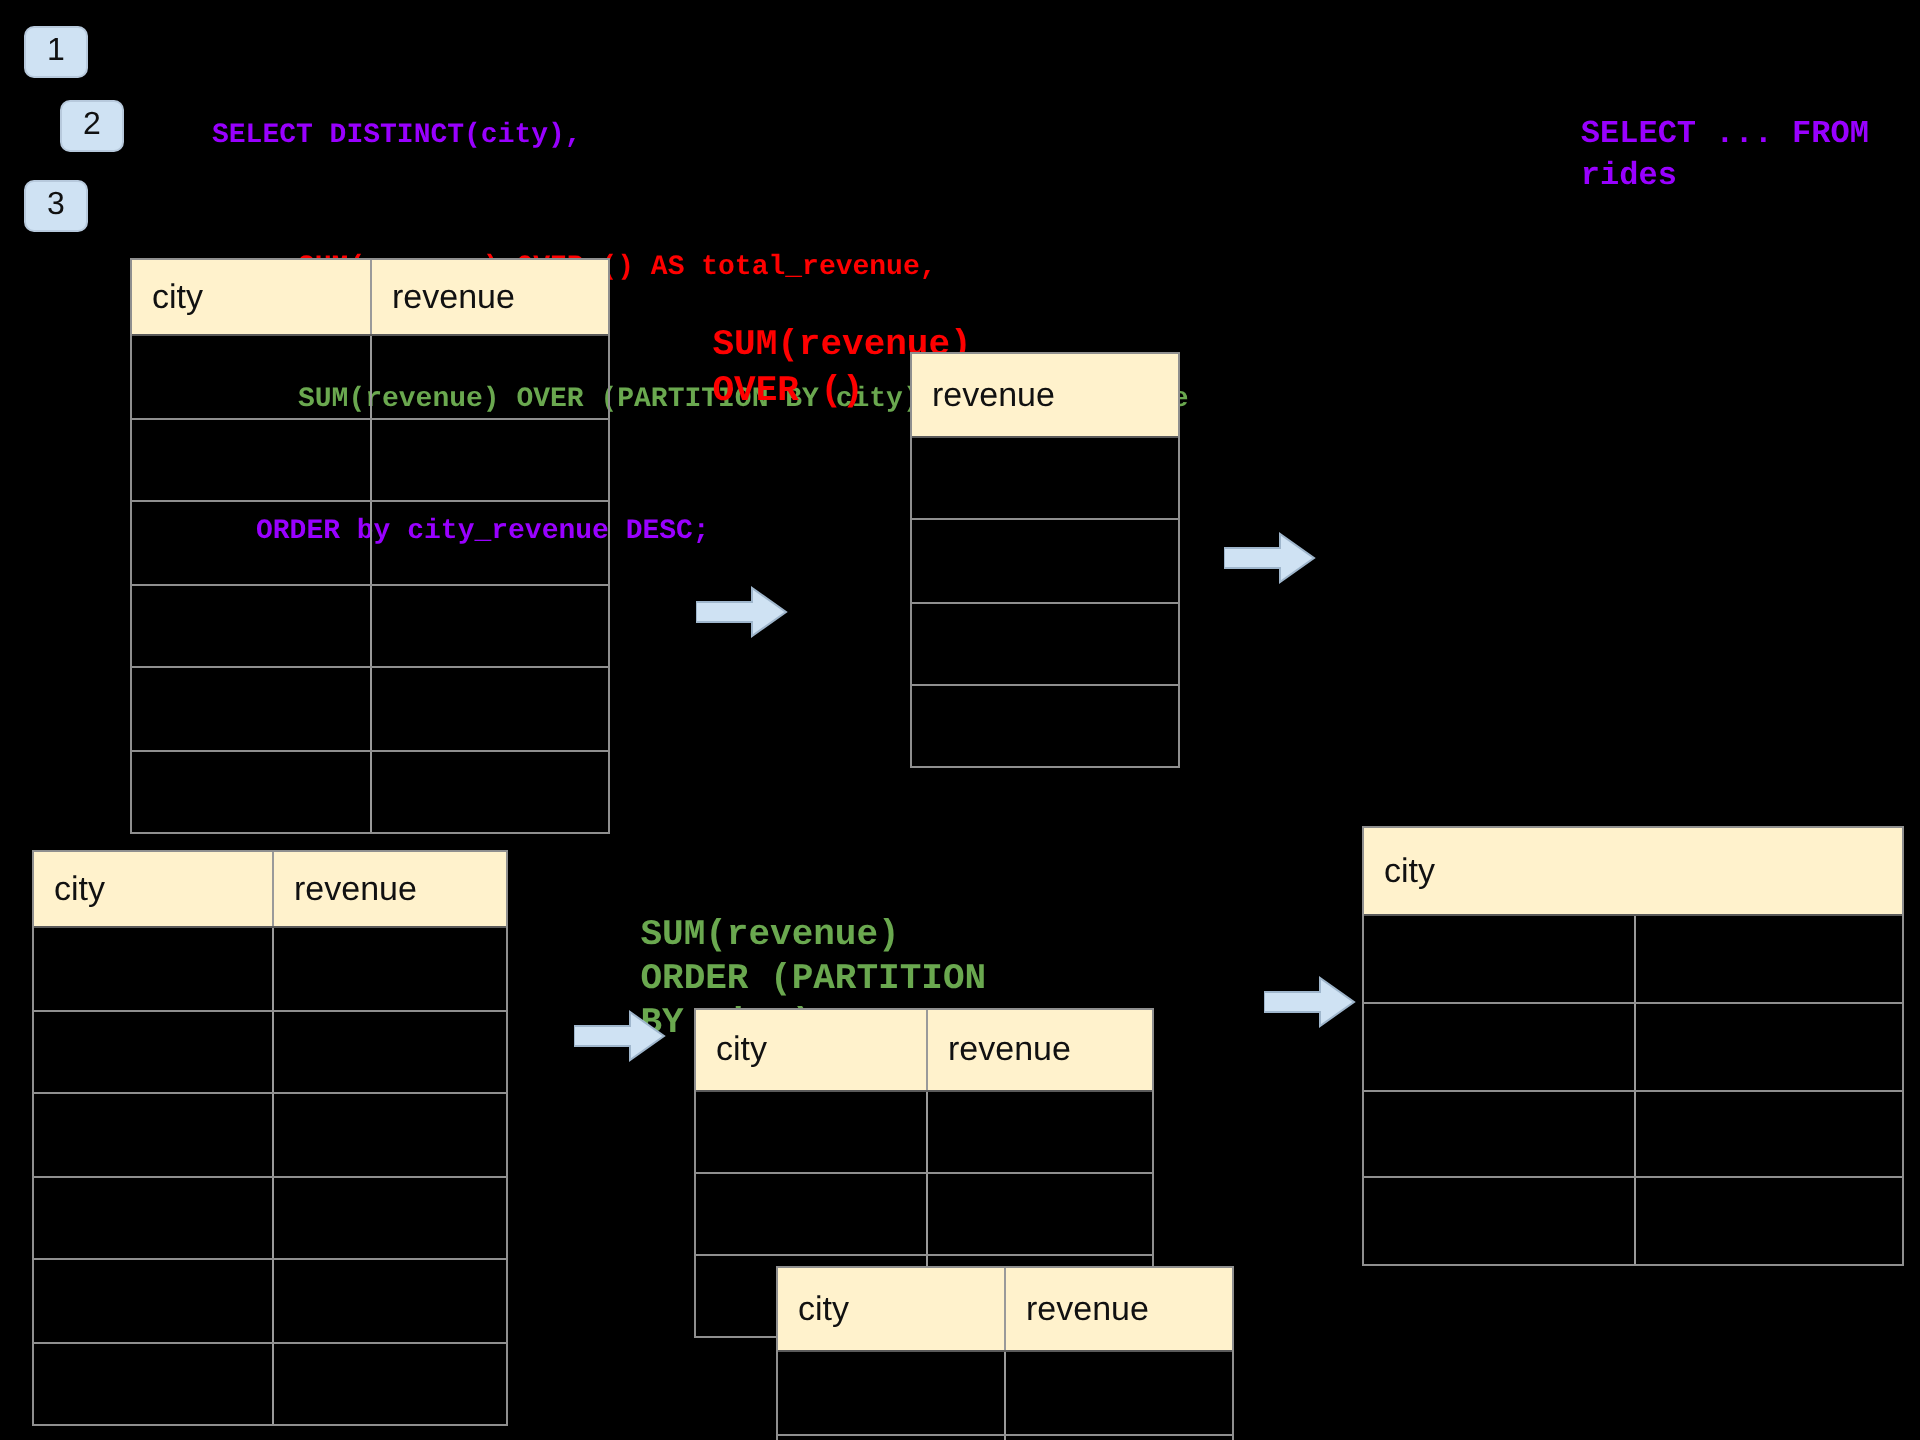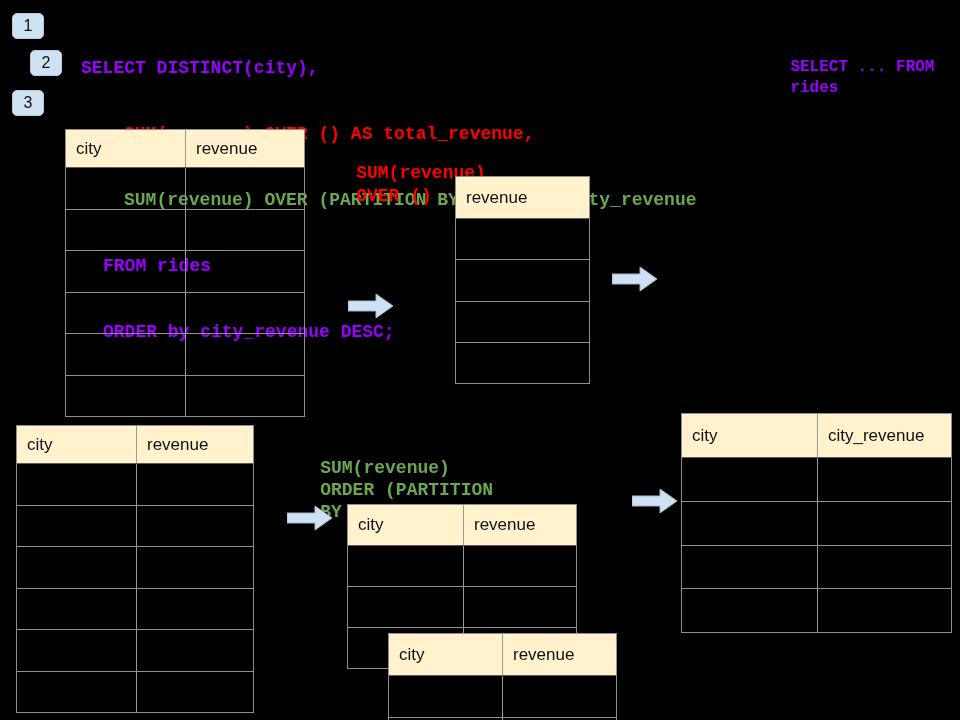--- a/index.html
+++ b/index.html
@@ -4,21 +4,21 @@
 <style>
   * { margin:0; padding:0; box-sizing:border-box; }
   html,body { background:#000; }
   #stage {
     position:relative; width:960px; height:720px; background:#000;
     overflow:hidden; font-family:"Liberation Sans", sans-serif;
   }
   .mono { font-family:"Liberation Mono","DejaVu Sans Mono",monospace; font-weight:bold; white-space:pre; }
 
   
-  #sql-code { position:absolute; left:81px; top:13px; font-size:18px; line-height:22px; }
+  #sql-code { position:absolute; left:106px; top:13px; font-size:14px; line-height:22px; }
   #sql-code .line { display:block; }
   .ind0 { padding-left:0; }
   .ind4 { padding-left:43px; }
   .ind2 { padding-left:22px; }
   .c-purple { color:#9900ff; }
   .c-red    { color:#ff0000; }
   .c-green  { color:#6aa84f; }
 
   
   #note-from { position:absolute; left:752px; top:36px; font-size:16px; line-height:21px; }
@@ -71,21 +71,20 @@
 <div id="stage">
 
   <div class="badge" id="badge-1">1</div>
   <div class="badge" id="badge-2">2</div>
   <div class="badge" id="badge-3">3</div>
 
   <div id="sql-code" class="mono">
     <span class="line ind0 c-purple">SELECT DISTINCT(city),</span>
     <span class="line ind4 c-red">SUM(revenue) OVER () AS total_revenue,</span>
     <span class="line ind4 c-green">SUM(revenue) OVER (PARTITION BY city) as city_revenue</span>
-    <span class="line ind2 c-purple">FROM rides</span>
     <span class="line ind2 c-purple">ORDER by city_revenue DESC;</span>
   </div>
 
   <div id="note-total" class="mono c-red">
     <span class="line">SUM(revenue)</span>
     <span class="line">OVER ()</span>
   </div>
 
   <div id="note-from" class="mono c-purple">
     <span class="line">SELECT ... FROM</span>
@@ -218,21 +217,20 @@
       <div class="trow">
           <div class="td" style="width:114px;"></div>
           <div class="td"></div>
         </div>
     </div>
   </div>
 
   <div class="tbl" id="tbl-city-result">
     <div class="thead" style="height:44px;">
       <div class="th" style="width:136px;">city</div>
-      <div class="th">city_revenue</div>
     </div>
     <div class="tbody">
       <div class="trow">
           <div class="td" style="width:136px;"></div>
           <div class="td"></div>
         </div>
       <div class="trow">
           <div class="td" style="width:136px;"></div>
           <div class="td"></div>
         </div>

